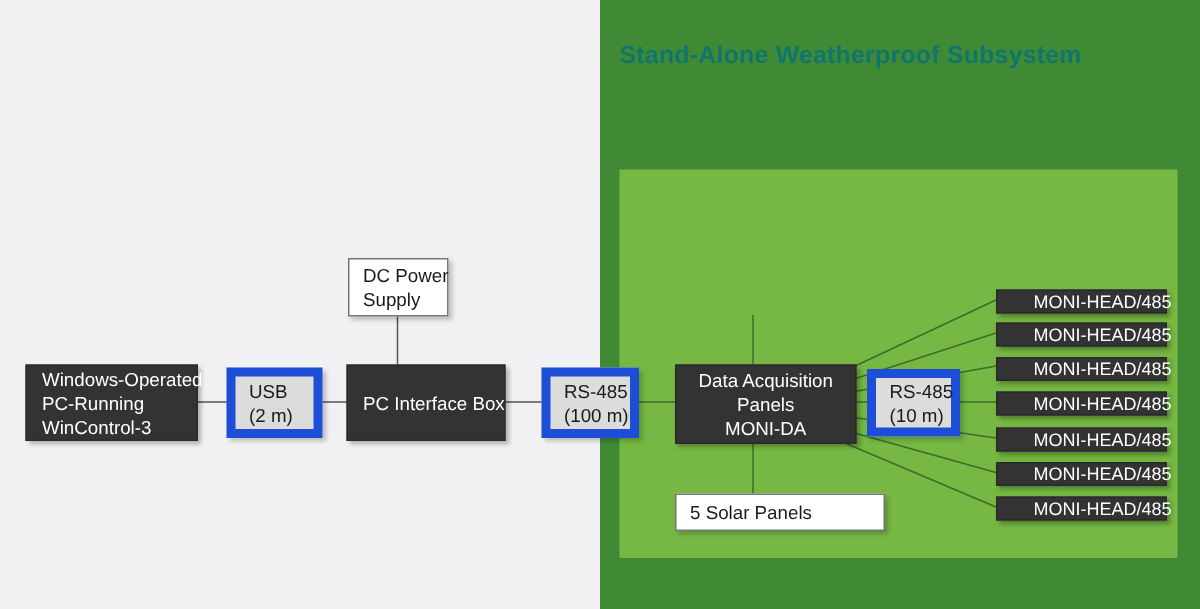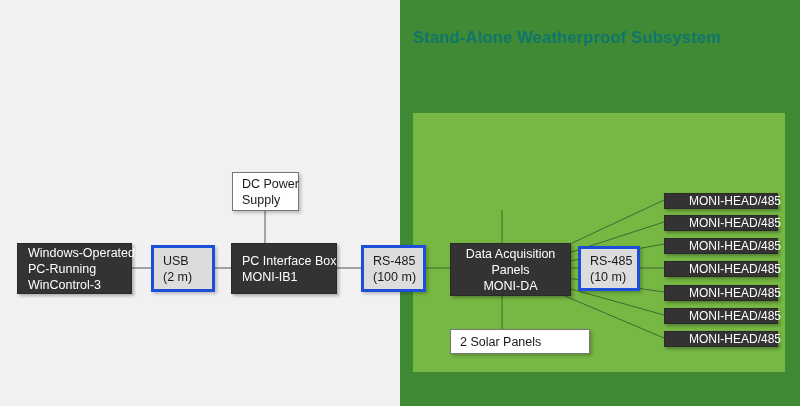--- a/index.html
+++ b/index.html
@@ -44,21 +44,21 @@
     box-shadow:2px 2px 3px rgba(0,0,0,.28);
   }
   .box-light{
     background:#ffffff;color:#1a1a1a;
     border:1px solid #777777;
     padding:0 9px;
     box-shadow:2px 2px 3px rgba(0,0,0,.22);
   }
   .box-gray{
     background:#dcdcdc;color:#1a1a1a;
-    border:3px solid #1d4ed8;
+    border:6px solid #1d4ed8;
     padding:0 9px;
     box-shadow:2px 2px 3px rgba(0,0,0,.22);
   }
   .box-head{
     background:#333333;color:#ffffff;
     border:1px solid #2a2a2a;
     justify-content:center;align-items:center;
     font-size:12px;
     box-shadow:2px 2px 3px rgba(0,0,0,.30);
   }
@@ -113,42 +113,41 @@
     <span class="ln">(2 m)</span>
   </div>
 
   <div class="box box-light" style="left:232px;top:172px;width:67px;height:39px;">
     <span class="ln">DC Power</span>
     <span class="ln">Supply</span>
   </div>
 
   <div class="box box-dark" style="left:231px;top:243px;width:106px;height:51px;">
     <span class="ln">PC Interface Box</span>
-    <span class="ln">MONI-IB1</span>
   </div>
 
   <div class="box box-gray" style="left:361px;top:245px;width:65px;height:47px;">
     <span class="ln">RS-485</span>
     <span class="ln">(100 m)</span>
   </div>
 
 
   <div class="box box-dark" style="left:450px;top:243px;width:121px;height:53px;align-items:center;">
     <span class="ln">Data Acquisition</span>
     <span class="ln">Panels</span>
     <span class="ln">MONI-DA</span>
   </div>
 
   <div class="box box-gray" style="left:578px;top:246px;width:62px;height:45px;">
     <span class="ln">RS-485</span>
     <span class="ln">(10 m)</span>
   </div>
 
   <div class="box box-light" style="left:450px;top:329px;width:140px;height:25px;">
-    <span class="ln">2 Solar Panels</span>
+    <span class="ln">5 Solar Panels</span>
   </div>
 
   <div class="box box-head" style="left:664px;top:193px;width:114px;height:16px;">
     <span class="ln">MONI-HEAD/485</span>
   </div>
   <div class="box box-head" style="left:664px;top:215px;width:114px;height:16px;">
     <span class="ln">MONI-HEAD/485</span>
   </div>
   <div class="box box-head" style="left:664px;top:238px;width:114px;height:16px;">
     <span class="ln">MONI-HEAD/485</span>

